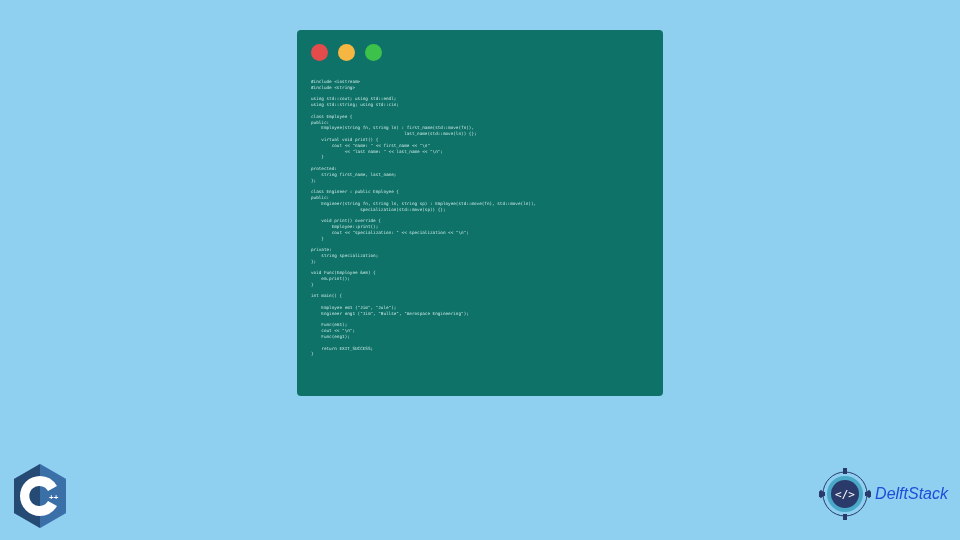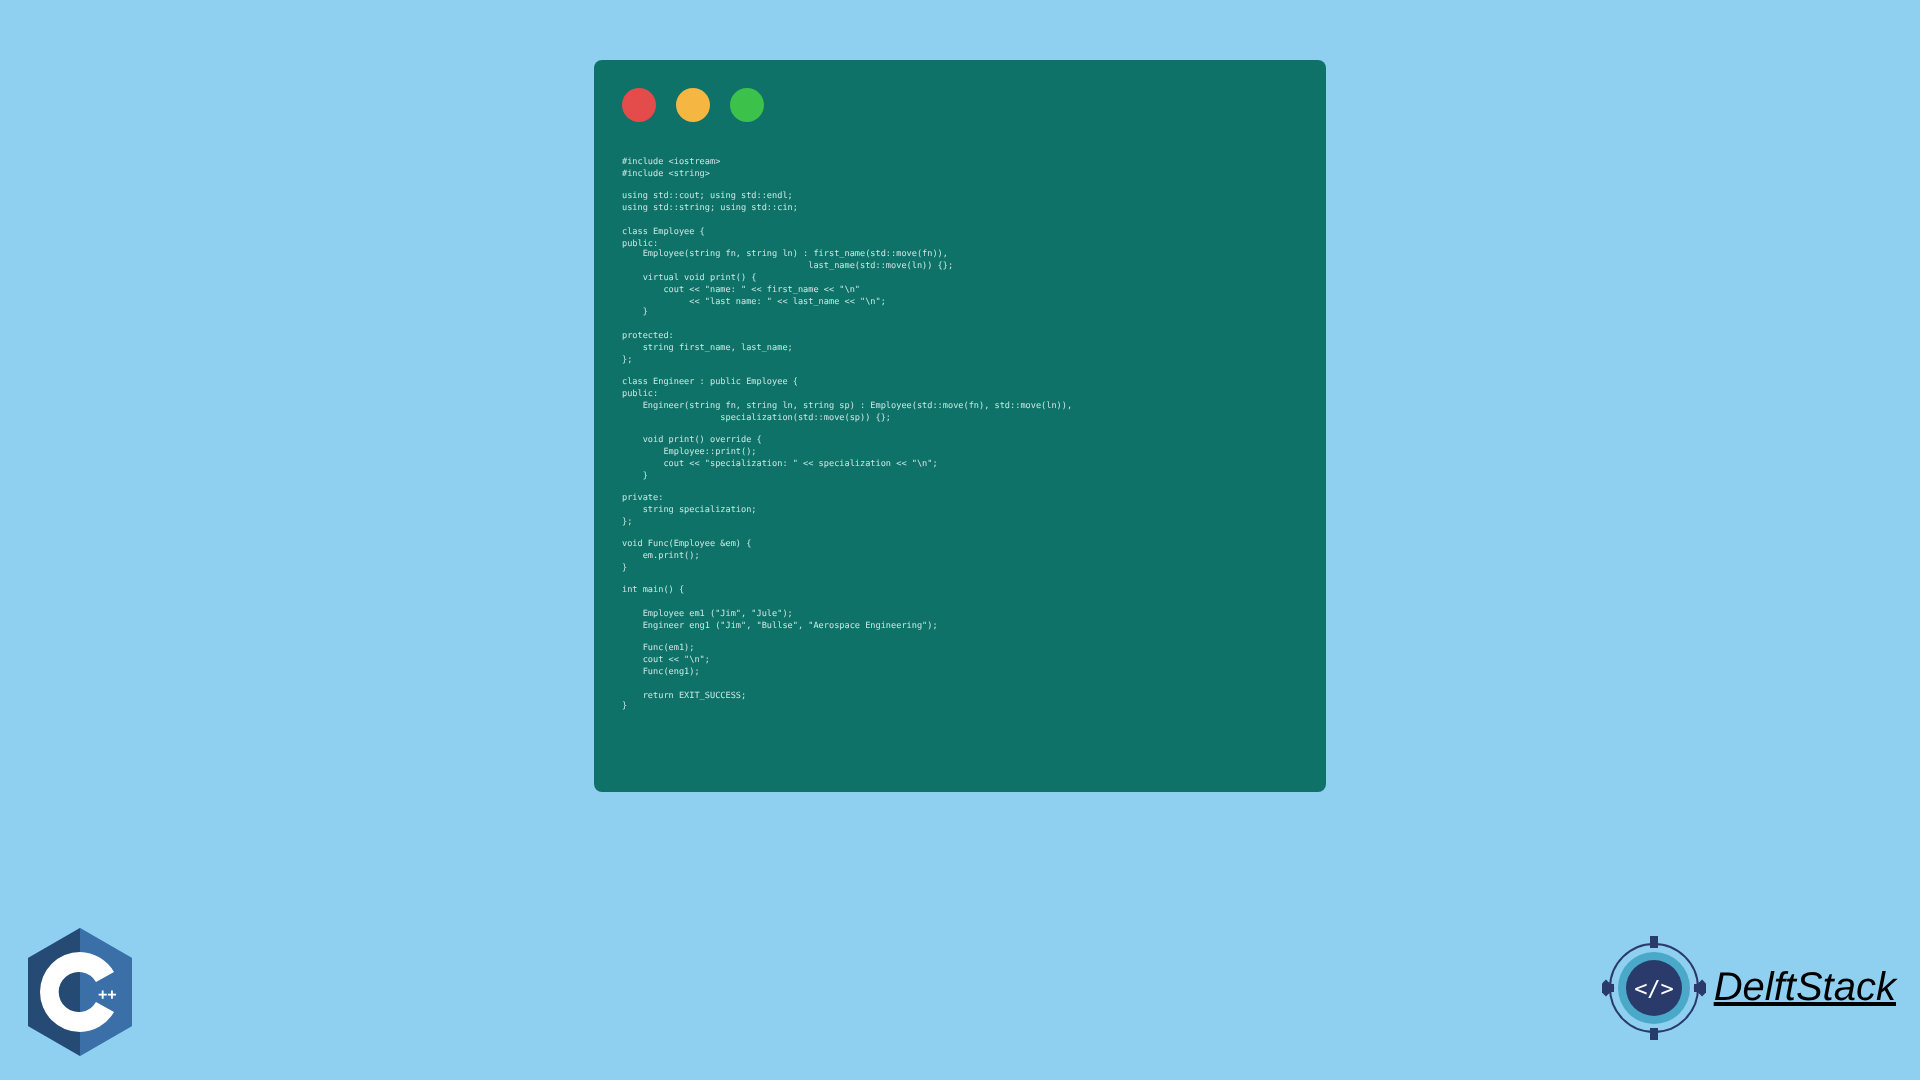--- a/index.html
+++ b/index.html
@@ -51,25 +51,24 @@
   .delftstack-logo {
     position: absolute;
     right: 12px;
     bottom: 20px;
     display: flex;
     align-items: center;
     gap: 4px;
   }
   .delftstack-text {
     font-family: sans-serif;
-    font-size: 20px;
-    color: #000000;
+    font-size: 16px;
+    color: #1d4ed8;
     font-style: italic;
     font-weight: 500;
-    text-decoration: underline;
   }
 </style>
 </head>
 <body>
 
 <div class="code-window">
   <div class="window-controls">
     <div class="dot dot-red"></div>
     <div class="dot dot-yellow"></div>
     <div class="dot dot-green"></div>

